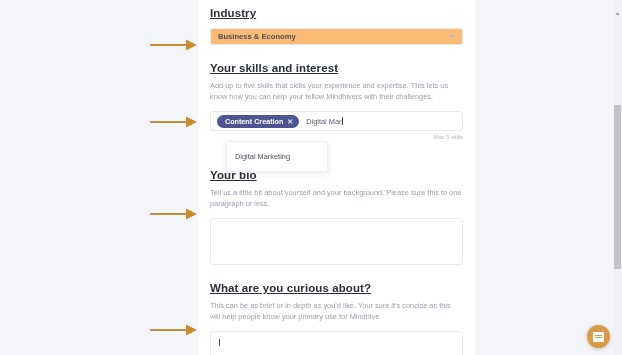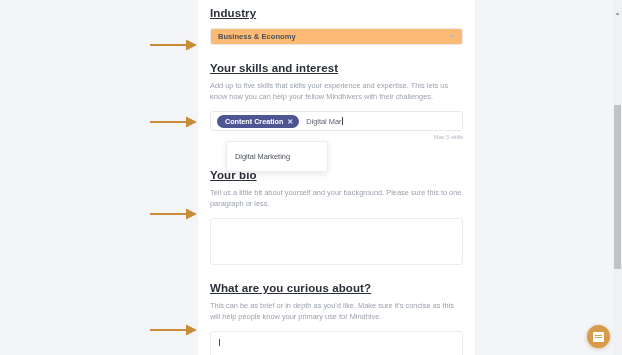--- a/index.html
+++ b/index.html
@@ -301,21 +301,21 @@
       </div>
 
       <div class="section" style="margin-top:29px;">
         <div class="sec-title">Your bio</div>
         <div class="sec-desc">Tell us a little bit about yourself and your background. Please sure this to one paragraph or less.</div>
         <div class="textarea ta-bio"></div>
       </div>
 
       <div class="section" style="margin-top:17px;">
         <div class="sec-title">What are you curious about?</div>
-        <div class="sec-desc">This can be as brief or in depth as you'd like. Make sure it's concise as this will help people know your primary use for Mindhive.</div>
+        <div class="sec-desc">This can be as brief or in depth as you'd like. Your sure it's concise as this will help people know your primary use for Mindhive.</div>
         <div class="textarea ta-curious">
           <span class="ta-caret"></span>
         </div>
       </div>
 
     </div>
   </div>
 
   <div class="chat-launcher">
     <span class="chat-glyph"></span>

